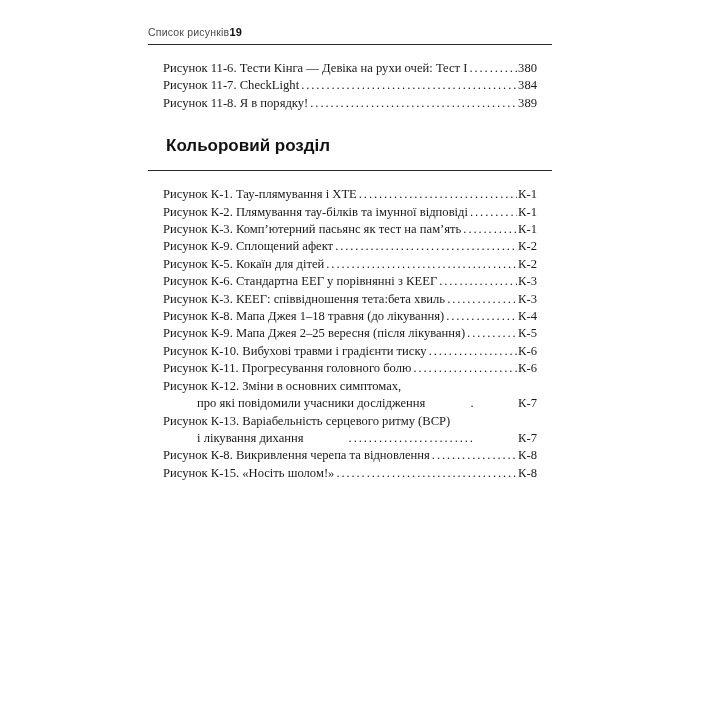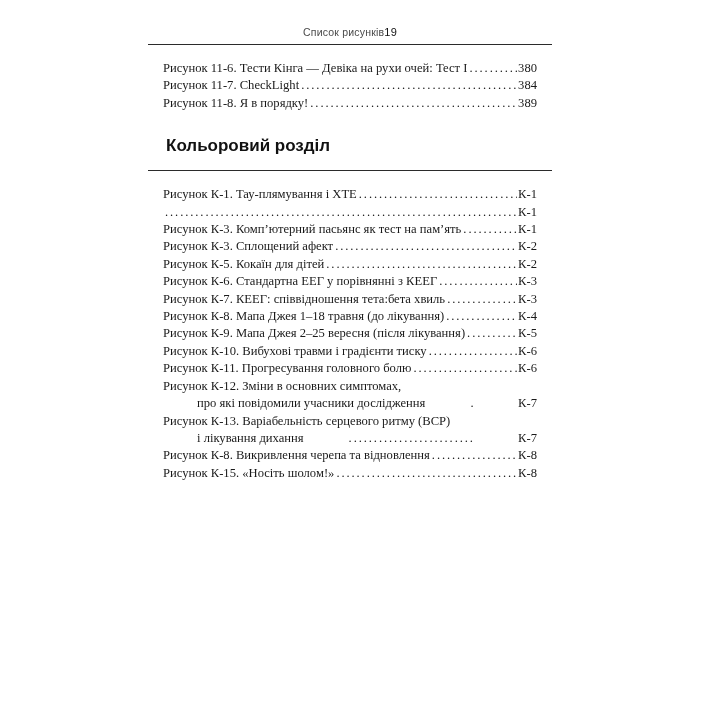--- a/index.html
+++ b/index.html
@@ -17,29 +17,29 @@
   .page {
     position: relative;
     width: 720px;
     height: 720px;
     box-sizing: border-box;
     padding: 26px 168px 0 148px;
   }
   .running-head {
     display: flex;
     align-items: baseline;
-    justify-content: center;
+    justify-content: flex-start;
     font-family: "Liberation Sans", sans-serif;
     font-size: 10.5px;
     color: #4a4a4a;
     letter-spacing: 0.2px;
     padding-bottom: 6px;
   }
   .running-head .folio {
-    font-weight: normal;
+    font-weight: bold;
     color: #111;
     font-size: 11px;
   }
   .rule {
     border-top: 1px solid #2b2b2b;
     margin: 0 0 12px 0;
   }
   .entries {
     list-style: none;
     margin: 15px;
@@ -117,45 +117,46 @@
   <div class="section-title">Кольоровий розділ</div>
   <div class="section-rule"></div>
 
   <ul class="entries">
     <li class="entry">
       <span class="txt">Рисунок К-1. Тау-плямування і ХТЕ</span>
       <span class="leader">....................................................................................................................</span>
       <span class="pg">К-1</span>
     </li>
     <li class="entry">
+      <span class="txt">Рисунок К-2. Плямування тау-білків та імунної відповіді</span>
       <span class="leader">....................................................................................................................</span>
       <span class="pg">К-1</span>
     </li>
     <li class="entry">
       <span class="txt">Рисунок К-3. Комп’ютерний пасьянс як тест на пам’ять</span>
       <span class="leader">....................................................................................................................</span>
       <span class="pg">К-1</span>
     </li>
     <li class="entry">
-      <span class="txt">Рисунок К-3. Сплощений афект</span>
+      <span class="txt">Рисунок К-9. Сплощений афект</span>
       <span class="leader">....................................................................................................................</span>
       <span class="pg">К-2</span>
     </li>
     <li class="entry">
       <span class="txt">Рисунок К-5. Кокаїн для дітей</span>
       <span class="leader">....................................................................................................................</span>
       <span class="pg">К-2</span>
     </li>
     <li class="entry">
       <span class="txt">Рисунок К-6. Стандартна ЕЕГ у порівнянні з КЕЕГ</span>
       <span class="leader">....................................................................................................................</span>
       <span class="pg">К-3</span>
     </li>
     <li class="entry">
-      <span class="txt">Рисунок К-7. КЕЕГ: співвідношення тета:бета хвиль</span>
+      <span class="txt">Рисунок К-3. КЕЕГ: співвідношення тета:бета хвиль</span>
       <span class="leader">....................................................................................................................</span>
       <span class="pg">К-3</span>
     </li>
     <li class="entry">
       <span class="txt">Рисунок К-8. Мапа Джея 1–18 травня (до лікування)</span>
       <span class="leader">....................................................................................................................</span>
       <span class="pg">К-4</span>
     </li>
     <li class="entry">
       <span class="txt">Рисунок К-9. Мапа Джея 2–25 вересня (після лікування)</span>

